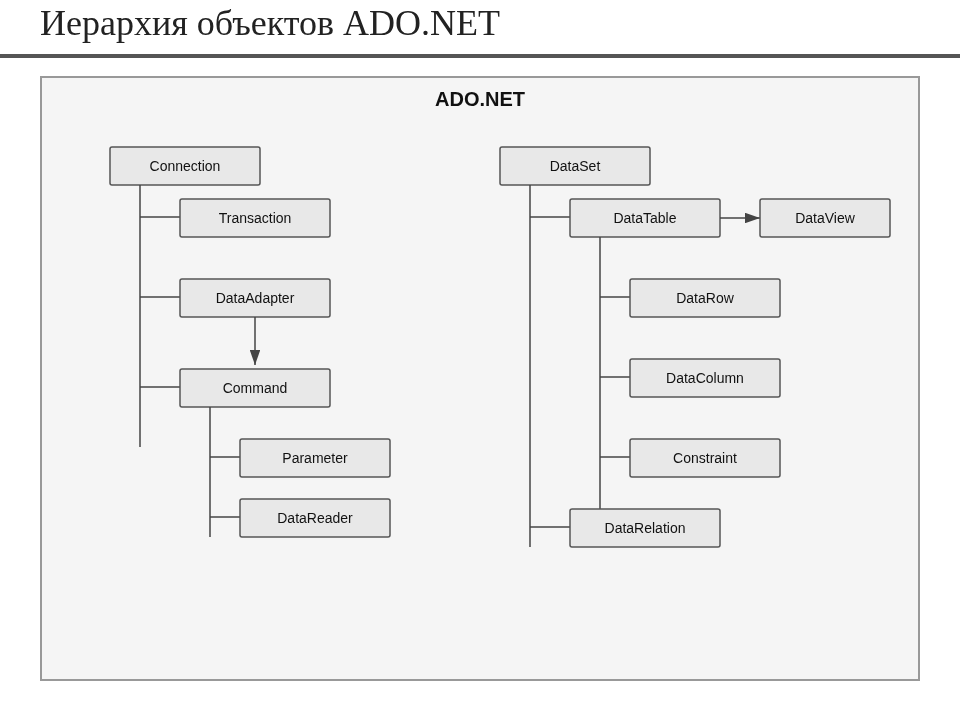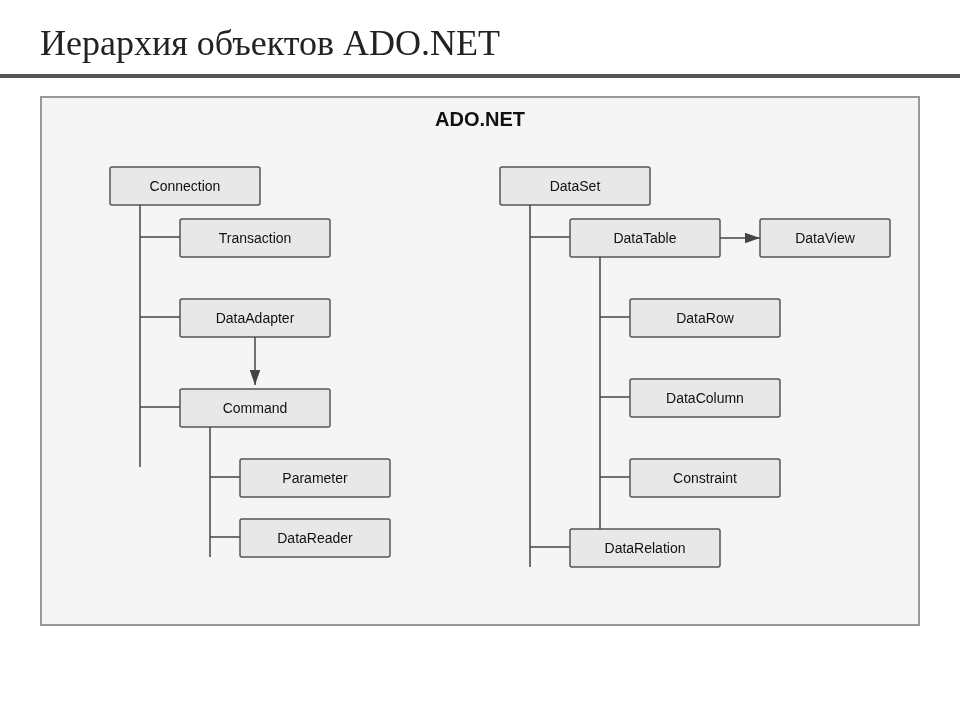--- a/index.html
+++ b/index.html
@@ -9,36 +9,36 @@
       width: 960px;
       height: 720px;
       overflow: hidden;
       position: relative;
     }
 
     .page-title {
       font-size: 36px;
       font-weight: normal;
       color: #222;
-      padding: 22px 40px 10px 40px;
+      padding: 2px 40px 10px 40px;
       font-family: 'Times New Roman', serif;
     }
 
     .divider-top {
       height: 4px;
       background: #555;
       margin: 0 0 0 0;
     }
 
     .diagram-container {
       margin: 18px 40px;
       border: 2px solid #999;
       background: #f5f5f5;
       position: relative;
-      height: 530px;
+      height: 605px;
     }
 
     .diagram-title {
       text-align: center;
       font-size: 20px;
       font-weight: bold;
       padding: 10px 0 6px 0;
       color: #111;
     }
 

